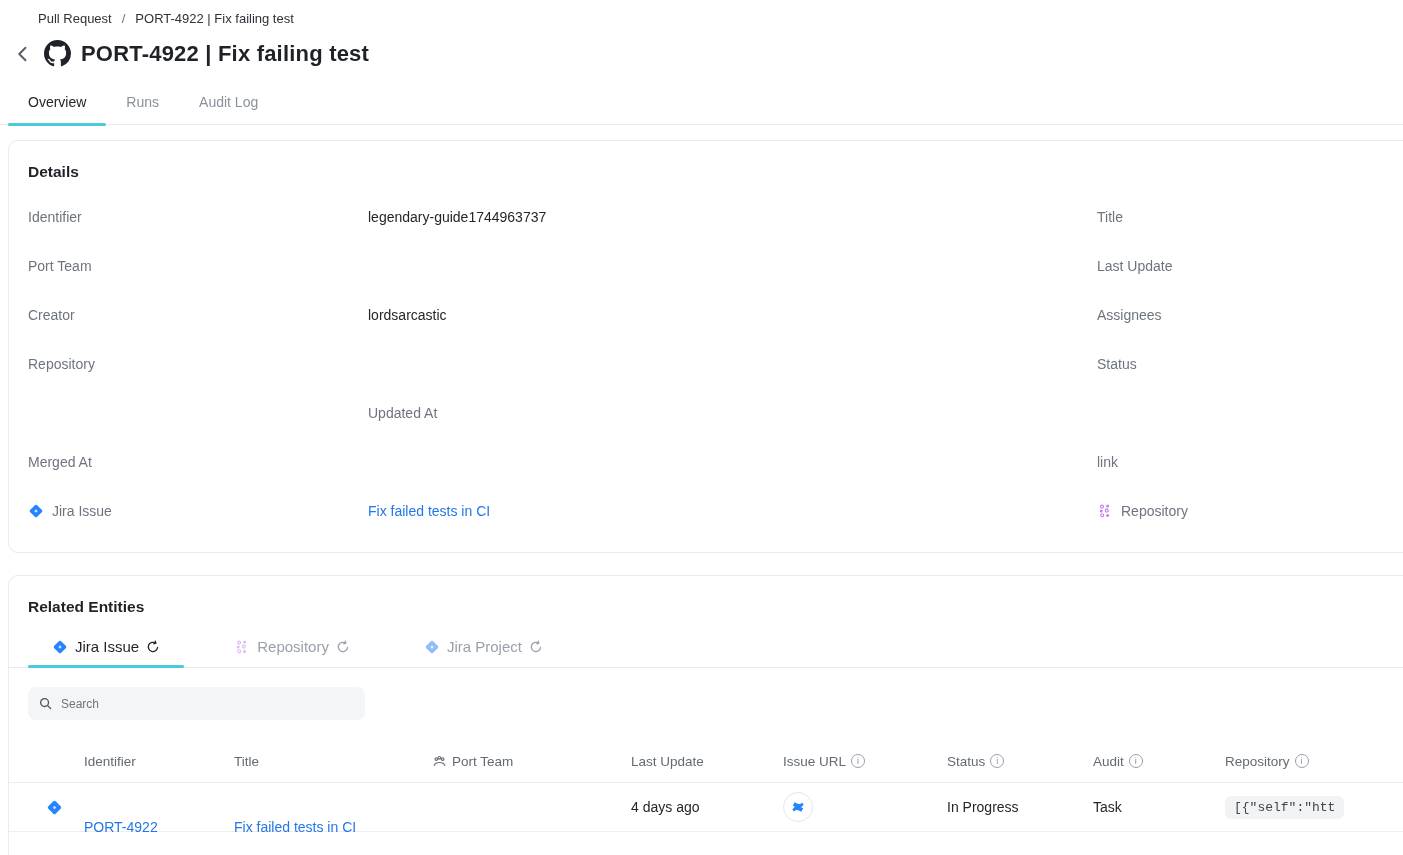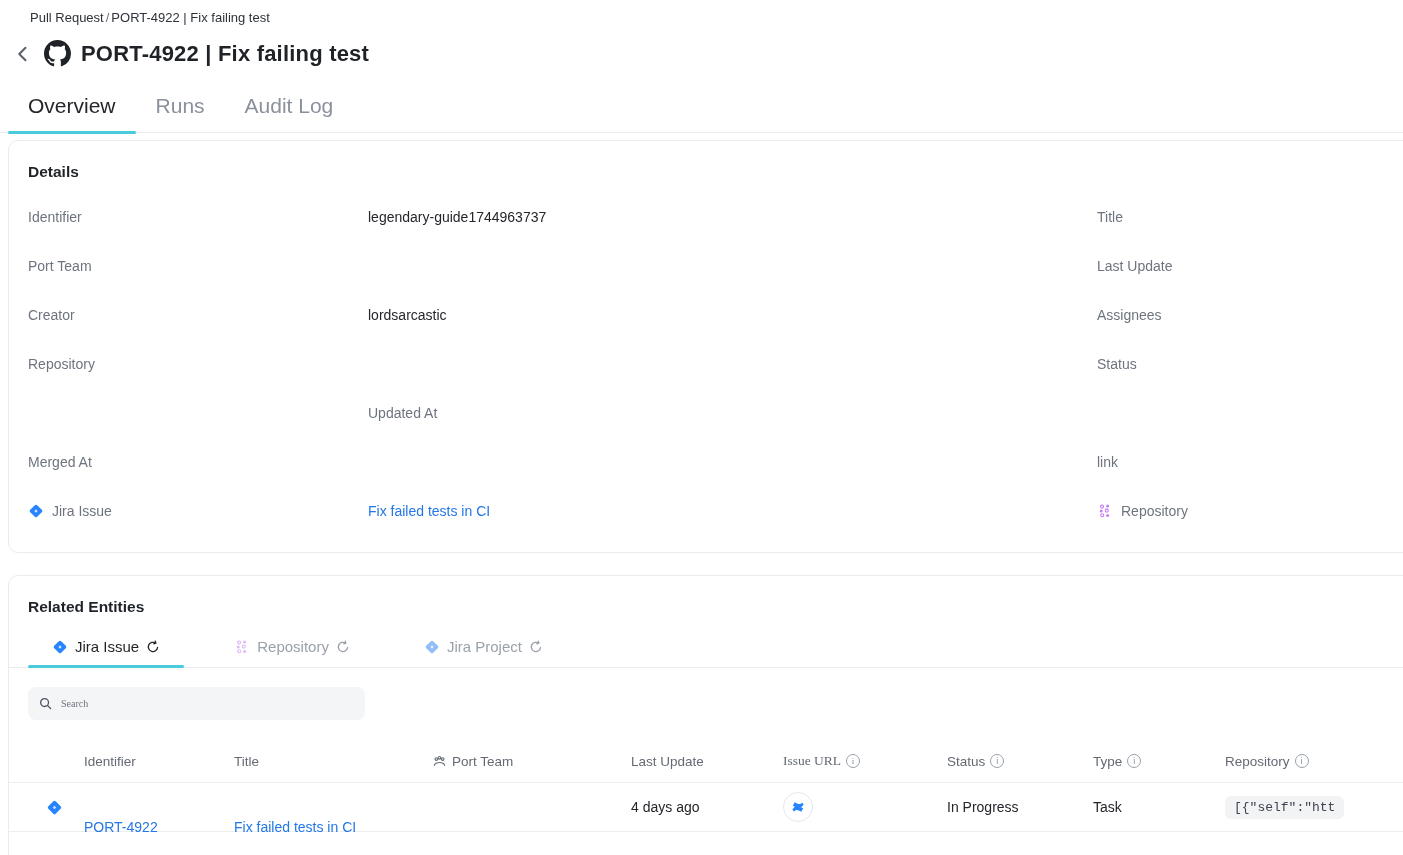--- a/index.html
+++ b/index.html
@@ -1,33 +1,33 @@
 <!DOCTYPE html>
 <html><head>
 <meta charset="utf-8">
 <style>
   * { margin:0; padding:0; box-sizing:border-box; }
   html,body { width:1403px; height:855px; overflow:hidden; background:#fff;
     font-family:"Liberation Sans", sans-serif; color:#24262B; }
   .icon { display:inline-flex; align-items:center; justify-content:center; flex:none; }
 
   
-  .breadcrumb { position:absolute; top:10px; left:14px; display:flex; 
-    gap:0; font-size:13px; color:#2E3238; }
+  .breadcrumb { position:absolute; top:10px; left:14px; display:flex; align-items:center;
+    gap:8px; font-size:13px; color:#2E3238; }
   .breadcrumb .sep { color:#6E747E; padding:0 2px; }
 
   
   .page-header { position:absolute; top:40px; left:12px; display:flex; align-items:center; gap:10px; }
   .back-btn { width:22px; height:22px; cursor:pointer; }
   .page-title { font-size:22px; font-weight:700; color:#1F2227; letter-spacing:.2px; }
 
   
   .tabs { position:absolute; top:92px; left:0; right:0; display:flex; padding-left:8px;
     border-bottom:1px solid #E9EBEE; }
-  .tab { padding:2px 20px 14px; font-size:21px; color:#8A919C; cursor:pointer; position:relative; }
+  .tab { padding:2px 20px 14px; font-size:14px; color:#8A919C; cursor:pointer; position:relative; }
   .tab.active { color:#24262B; font-weight:500; }
   .tab.active::after { content:""; position:absolute; left:0; right:0; bottom:-2px; height:3px;
     background:#49CBDB; border-radius:2px; }
 
   
   .card { position:absolute; left:8px; width:1452px; background:#fff;
     border:1px solid #E9EBEE; border-radius:10px; }
   .card1 { top:140px; height:413px; }
   .card2 { top:575px; height:340px; }
   .card-heading { padding:22px 0 0 19px; font-size:15.5px; font-weight:700; color:#1F2328; }
@@ -46,33 +46,33 @@
     color:#9AA1AB; cursor:pointer; position:relative; }
   .rel-tab.active { color:#1F2227; font-weight:500; }
   .rel-tab.active::after { content:""; position:absolute; left:0; right:0; bottom:-1px; height:3px;
     background:#49CBDB; border-radius:2px; }
   .rel-tab .explore { color:#9AA1AB; }
   .rel-tab.active .explore { color:#24262B; }
 
   
   .search-box { margin:19px 0 0 19px; width:337px; height:33px; background:#F4F5F6;
     border-radius:8px; display:flex; align-items:center; gap:8px; padding:0 10px; }
-  .search-box input { border:none; outline:none; background:transparent; font-size:10px;
-    color:#24262B; width:100%; font-family:Liberation Serif, serif; }
+  .search-box input { border:none; outline:none; background:transparent; font-size:12px;
+    color:#24262B; width:100%; font-family:Liberation Sans, sans-serif; }
   .search-box input::placeholder { color:#6E747E; }
 
   
   .tbl { margin-top:20px; }
   .tr { display:flex; align-items:center; }
   .tr-head { height:42px; color:#646A73; font-size:13.5px; }
   .tr-data { height:50px; border-top:1px solid #EDEEF0; border-bottom:1px solid #EDEEF0;
     font-size:14px; }
   .td { flex:none; display:flex; align-items:center; gap:5px; padding-right:10px; overflow:hidden; }
   .c0{width:75px; padding-left:37px;} .c1{width:150px;} .c2{width:198px;} .c3{width:199px;}
-  .c4{width:152px;} .c5{width:164px;font-family:Liberation Serif, serif;} .c6{width:146px;} .c7{width:132px;} .c8{width:240px;}
+  .c4{width:152px;} .c5{width:164px;} .c6{width:146px;} .c7{width:132px;} .c8{width:240px;}
   .info-i { width:14px; height:14px; border:1px solid #9AA1AB; border-radius:50%; color:#8A919C;
     font-size:9px; line-height:12px; text-align:center; font-style:normal; flex:none; display:inline-block; }
   .badge-circle { width:30px; height:30px; border:1px solid #E3E6EA; border-radius:50%;
     display:flex; align-items:center; justify-content:center; background:#fff; }
   .chip { background:#F2F3F5; border-radius:6px; padding:4px 9px; white-space:nowrap;
     font-family:"Liberation Mono","DejaVu Sans Mono",monospace; font-size:13px; color:#3F4450; }
 </style>
 </head>
 <body>
 
@@ -289,21 +289,21 @@
         </div>
       <div class="td c5">
           <span>Issue URL</span>
           <i class="info-i">i</i>
         </div>
       <div class="td c6">
           <span>Status</span>
           <i class="info-i">i</i>
         </div>
       <div class="td c7">
-          <span>Type</span>
+          <span>Audit</span>
           <i class="info-i">i</i>
         </div>
       <div class="td c8">
           <span>Repository</span>
           <i class="info-i">i</i>
         </div>
     </div>
 
     <div class="tr tr-data">
       <div class="td c0">

